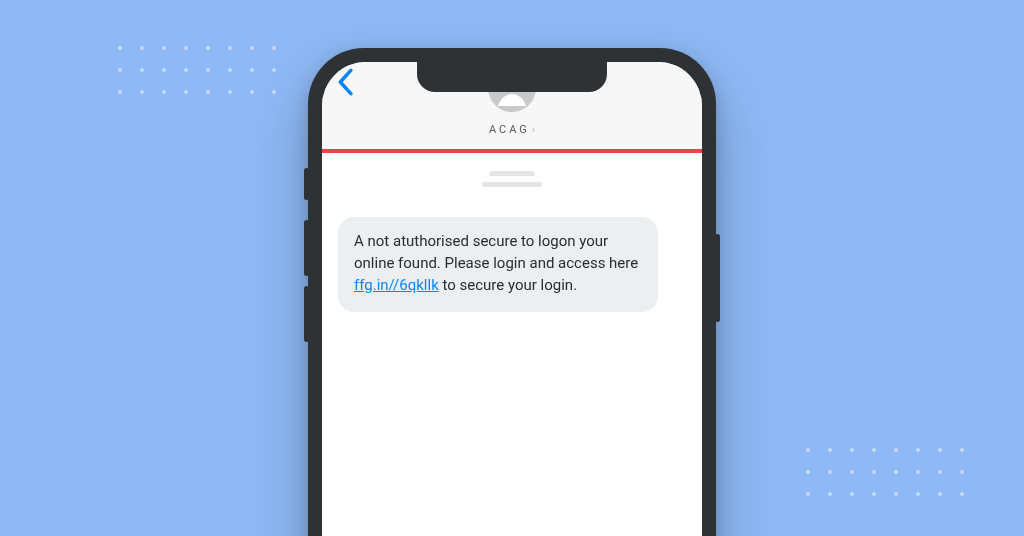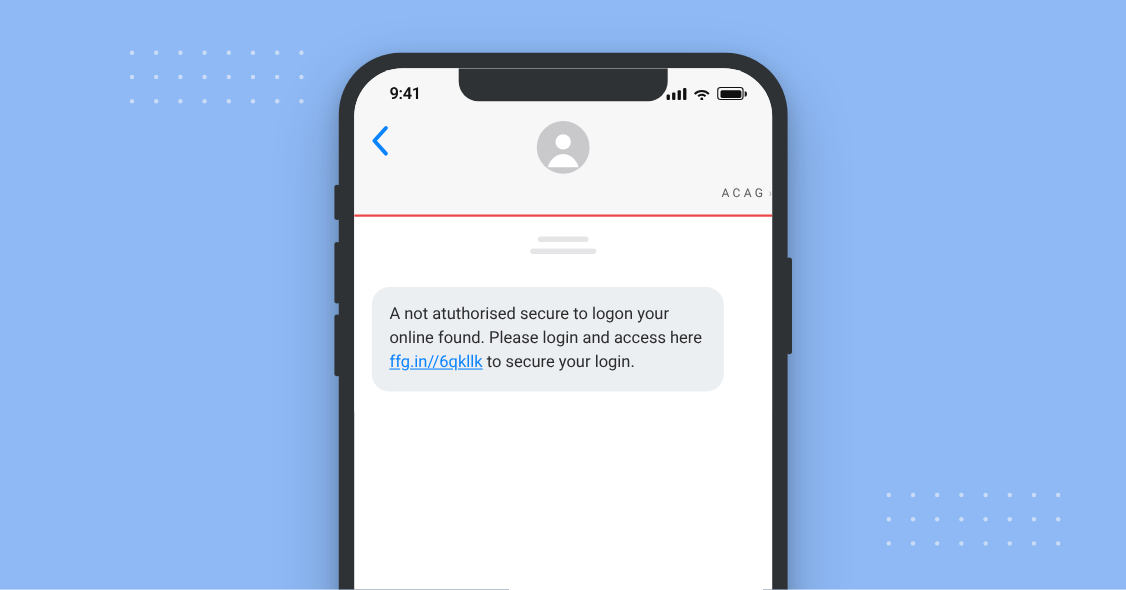--- a/index.html
+++ b/index.html
@@ -80,24 +80,24 @@
   .wifi svg { display: block; }
   .battery {
     width: 24px; height: 12px; border: 1.5px solid #111; border-radius: 3px; position: relative;
   }
   .battery::after { content:""; position:absolute; right:-4px; top:3px; width:2.5px; height:5px; background:#111; border-radius:0 2px 2px 0; }
   .battery i { position:absolute; inset:1.5px; background:#111; border-radius:1.5px; }
 
   
   .msg-header {
     background: #f7f7f8;
-    text-align: right;
+    text-align: center;
     padding: 2px 0 12px;
     position: relative;
-    border-bottom: 2px solid #ef4444;
+    border-bottom: 4px solid #ef4444;
     text-decoration: underline;
   }
   .back {
     position: absolute;
     left: 14px;
     top: 6px;
     color: #0b84ff;
   }
   .back svg { display:block; }
   .avatar {
@@ -193,39 +193,20 @@
 
 <div class="phone">
   <span class="side-btn l1"></span>
   <span class="side-btn l2"></span>
   <span class="side-btn l3"></span>
   <span class="side-btn r1"></span>
 
   <div class="screen">
     <div class="notch"></div>
 
-    <div class="statusbar">
-      <div class="time">9:41</div>
-      <div class="indicators">
-        <span class="signal">
-            <i></i>
-            <i></i>
-            <i></i>
-            <i></i>
-          </span>
-        <span class="wifi">
-          <svg width="16" height="12" viewBox="0 0 16 12">
-              <path d="M8 9.6a1.3 1.3 0 1 1 0 2.6 1.3 1.3 0 0 1 0-2.6zm0-3.4c1.6 0 3 .6 4 1.7l-1.3 1.3A4 4 0 0 0 8 8a4 4 0 0 0-2.7 1.2L4 7.9A5.6 5.6 0 0 1 8 6.2zm0-3.4c2.8 0 5.3 1.1 7.1 3l-1.3 1.3A8 8 0 0 0 8 4.6a8 8 0 0 0-5.8 2.5L.9 5.8A10 10 0 0 1 8 2.8z" fill="#111"></path>
-            </svg>
-        </span>
-        <span class="battery">
-            <i></i>
-          </span>
-      </div>
-    </div>
 
     <div class="msg-header">
       <span class="back">
         <svg width="18" height="28" viewBox="0 0 14 24">
             <path d="M12 2 3 12l9 10" stroke="#0b84ff" stroke-width="3" fill="none" stroke-linecap="round" stroke-linejoin="round"></path>
           </svg>
       </span>
       <div class="avatar">
         <svg width="40" height="40" viewBox="0 0 40 40">
           <circle cx="20" cy="15" r="7" fill="#fff"></circle>

